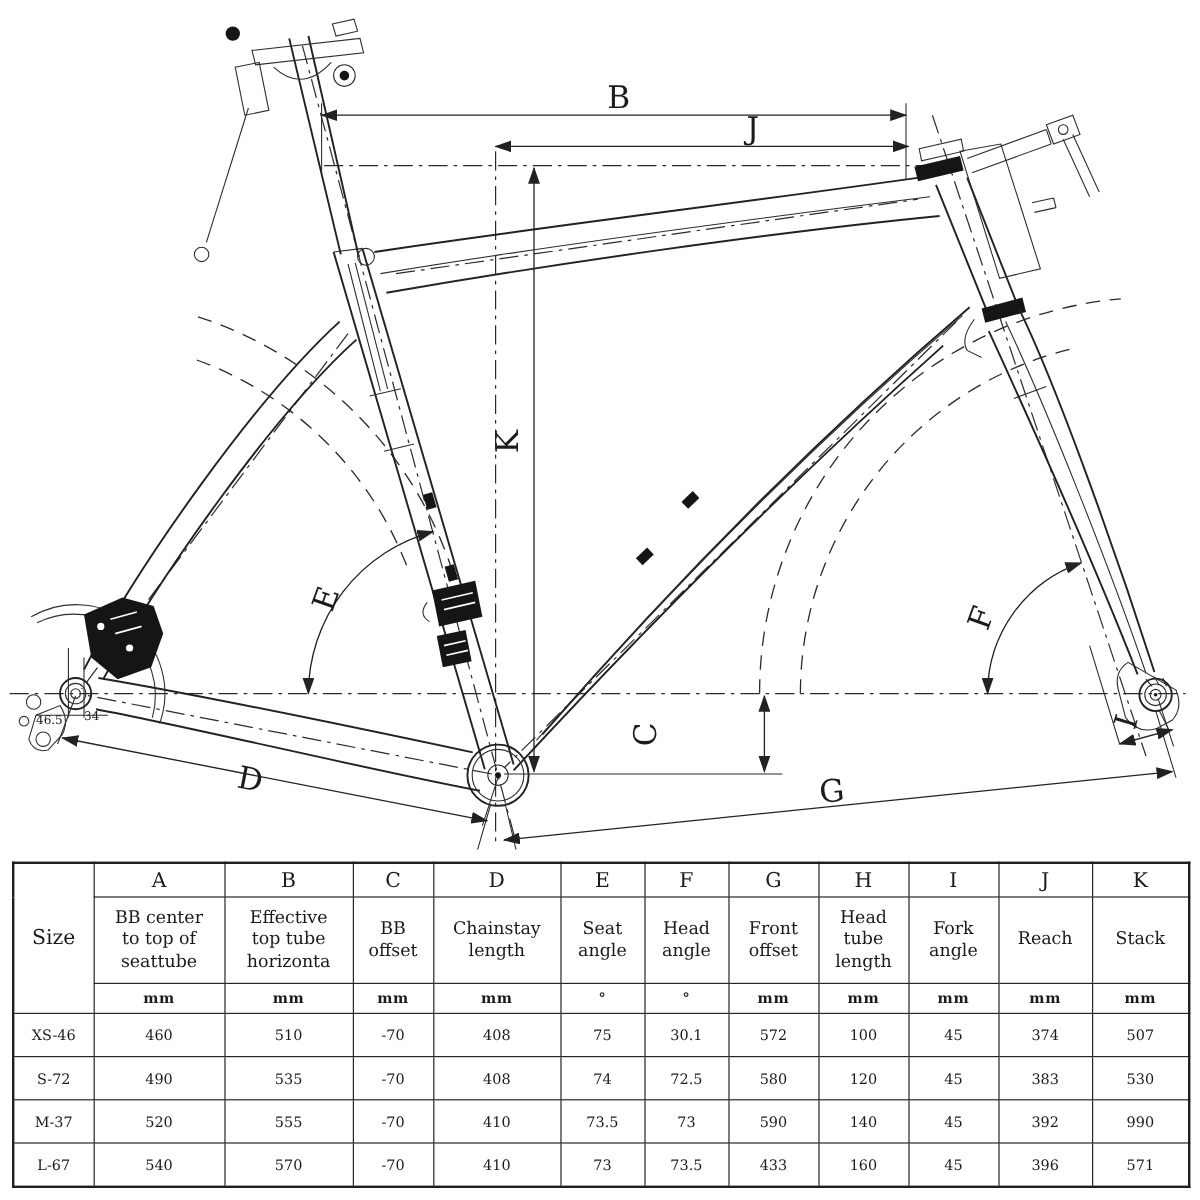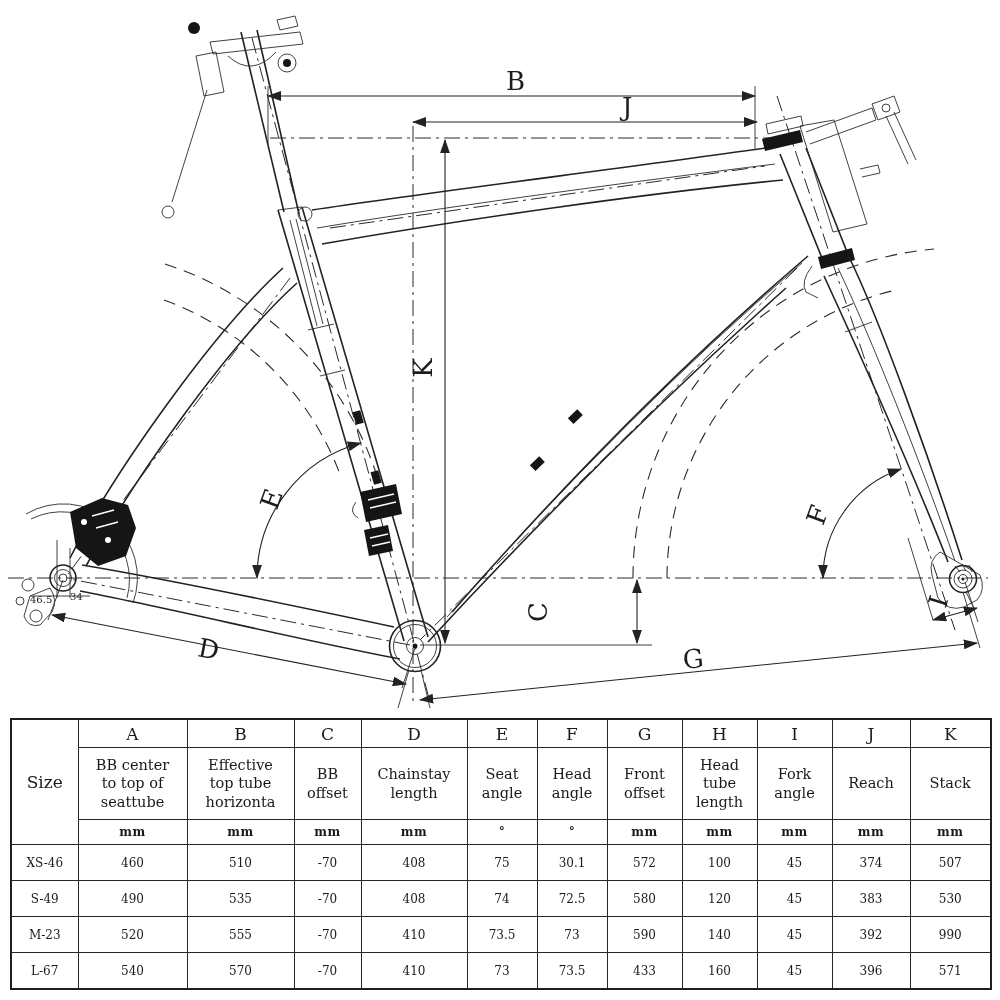--- a/index.html
+++ b/index.html
@@ -284,35 +284,35 @@
       <td>408</td>
       <td>75</td>
       <td>30.1</td>
       <td>572</td>
       <td>100</td>
       <td>45</td>
       <td>374</td>
       <td>507</td>
     </tr>
     <tr class="r-data">
-      <td class="size-cell">S-49</td>
+      <td class="size-cell">S-72</td>
       <td>490</td>
       <td>535</td>
       <td>-70</td>
       <td>408</td>
       <td>74</td>
       <td>72.5</td>
       <td>580</td>
       <td>120</td>
       <td>45</td>
       <td>383</td>
       <td>530</td>
     </tr>
     <tr class="r-data">
-      <td class="size-cell">M-23</td>
+      <td class="size-cell">M-37</td>
       <td>520</td>
       <td>555</td>
       <td>-70</td>
       <td>410</td>
       <td>73.5</td>
       <td>73</td>
       <td>590</td>
       <td>140</td>
       <td>45</td>
       <td>392</td>

